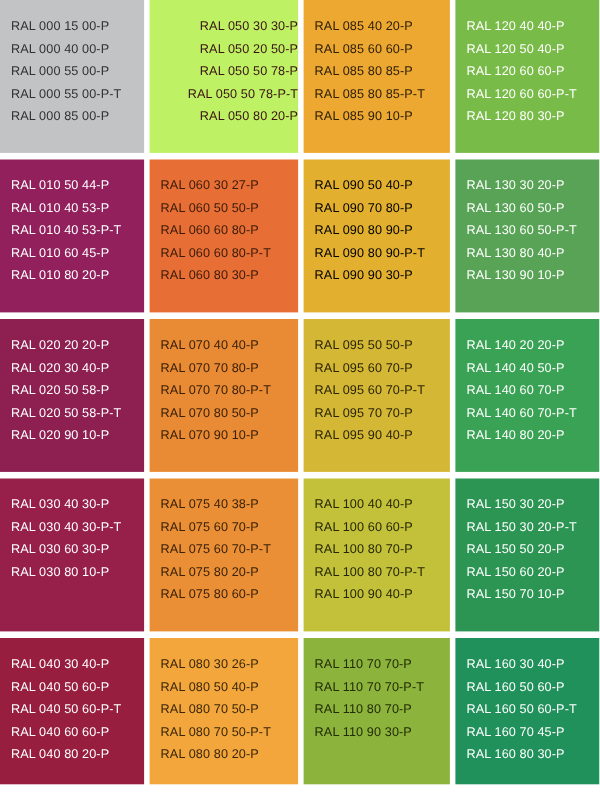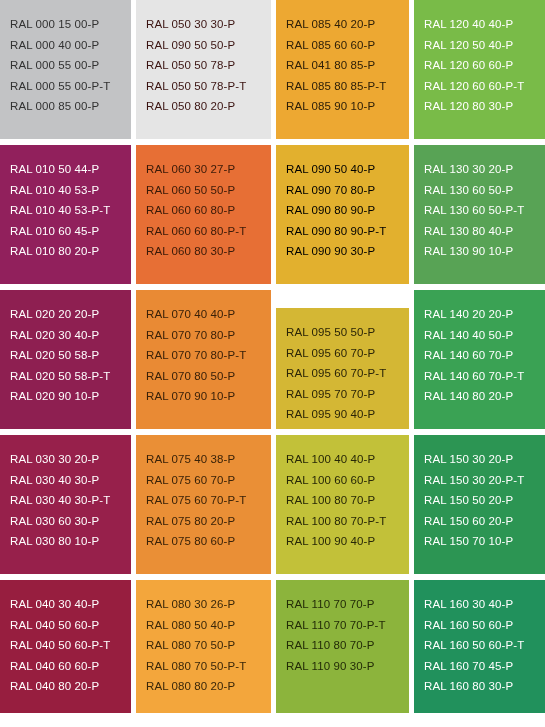--- a/index.html
+++ b/index.html
@@ -53,31 +53,31 @@
 <body>
 
 <div id="chart-grid">
     <div class="swatch col-first" style="background: rgb(194, 195, 197); color: rgb(50, 50, 50);">
       <div class="code-line">RAL 000 15 00-P</div>
       <div class="code-line">RAL 000 40 00-P</div>
       <div class="code-line">RAL 000 55 00-P</div>
       <div class="code-line">RAL 000 55 00-P-T</div>
       <div class="code-line">RAL 000 85 00-P</div>
     </div>
-    <div class="swatch" style="background: #e5e5e5; color: rgb(59, 20, 18);">
+    <div class="swatch" style="background: #bef264; color: rgb(59, 20, 18); text-align: right;">
       <div class="code-line">RAL 050 30 30-P</div>
-      <div class="code-line">RAL 090 50 50-P</div>
+      <div class="code-line">RAL 050 20 50-P</div>
       <div class="code-line">RAL 050 50 78-P</div>
       <div class="code-line">RAL 050 50 78-P-T</div>
       <div class="code-line">RAL 050 80 20-P</div>
     </div>
     <div class="swatch" style="background: rgb(237, 168, 50); color: rgb(47, 32, 8);">
       <div class="code-line">RAL 085 40 20-P</div>
       <div class="code-line">RAL 085 60 60-P</div>
-      <div class="code-line">RAL 041 80 85-P</div>
+      <div class="code-line">RAL 085 80 85-P</div>
       <div class="code-line">RAL 085 80 85-P-T</div>
       <div class="code-line">RAL 085 90 10-P</div>
     </div>
     <div class="swatch col-last" style="background: rgb(121, 187, 72); color: rgb(255, 255, 255);">
       <div class="code-line">RAL 120 40 40-P</div>
       <div class="code-line">RAL 120 50 40-P</div>
       <div class="code-line">RAL 120 60 60-P</div>
       <div class="code-line">RAL 120 60 60-P-T</div>
       <div class="code-line">RAL 120 80 30-P</div>
     </div>
@@ -116,36 +116,35 @@
       <div class="code-line">RAL 020 50 58-P-T</div>
       <div class="code-line">RAL 020 90 10-P</div>
     </div>
     <div class="swatch" style="background: rgb(233, 138, 52); color: rgb(58, 33, 8);">
       <div class="code-line">RAL 070 40 40-P</div>
       <div class="code-line">RAL 070 70 80-P</div>
       <div class="code-line">RAL 070 70 80-P-T</div>
       <div class="code-line">RAL 070 80 50-P</div>
       <div class="code-line">RAL 070 90 10-P</div>
     </div>
-    <div class="swatch" style="background: rgb(212, 183, 52); color: rgb(43, 37, 7); margin-top: 18px;">
+    <div class="swatch" style="background: rgb(212, 183, 52); color: rgb(43, 37, 7);">
       <div class="code-line">RAL 095 50 50-P</div>
       <div class="code-line">RAL 095 60 70-P</div>
       <div class="code-line">RAL 095 60 70-P-T</div>
       <div class="code-line">RAL 095 70 70-P</div>
       <div class="code-line">RAL 095 90 40-P</div>
     </div>
     <div class="swatch col-last" style="background: rgb(58, 162, 84); color: rgb(255, 255, 255);">
       <div class="code-line">RAL 140 20 20-P</div>
       <div class="code-line">RAL 140 40 50-P</div>
       <div class="code-line">RAL 140 60 70-P</div>
       <div class="code-line">RAL 140 60 70-P-T</div>
       <div class="code-line">RAL 140 80 20-P</div>
     </div>
     <div class="swatch col-first" style="background: rgb(151, 32, 75); color: rgb(255, 255, 255);">
-      <div class="code-line">RAL 030 30 20-P</div>
       <div class="code-line">RAL 030 40 30-P</div>
       <div class="code-line">RAL 030 40 30-P-T</div>
       <div class="code-line">RAL 030 60 30-P</div>
       <div class="code-line">RAL 030 80 10-P</div>
     </div>
     <div class="swatch" style="background: rgb(234, 143, 54); color: rgb(58, 34, 8);">
       <div class="code-line">RAL 075 40 38-P</div>
       <div class="code-line">RAL 075 60 70-P</div>
       <div class="code-line">RAL 075 60 70-P-T</div>
       <div class="code-line">RAL 075 80 20-P</div>

